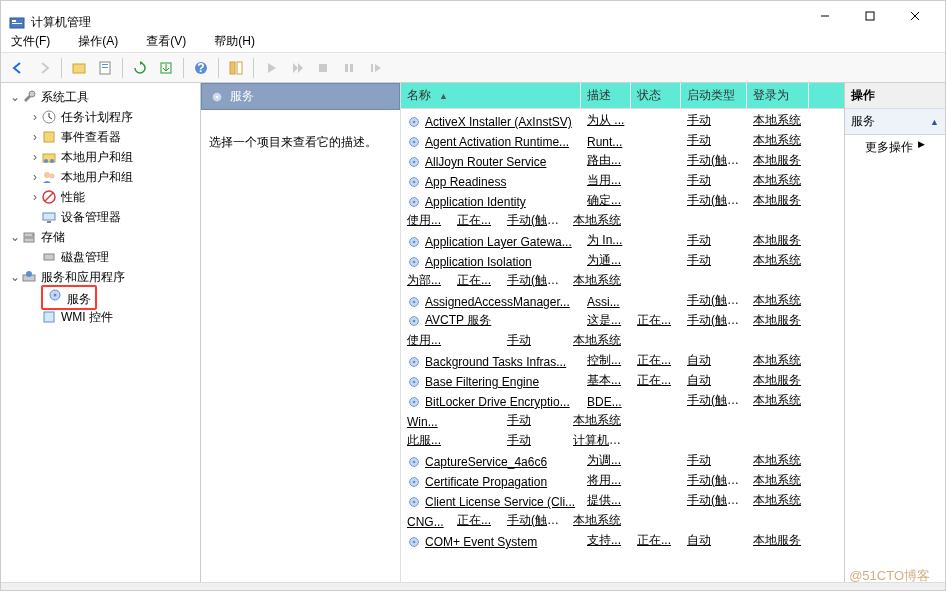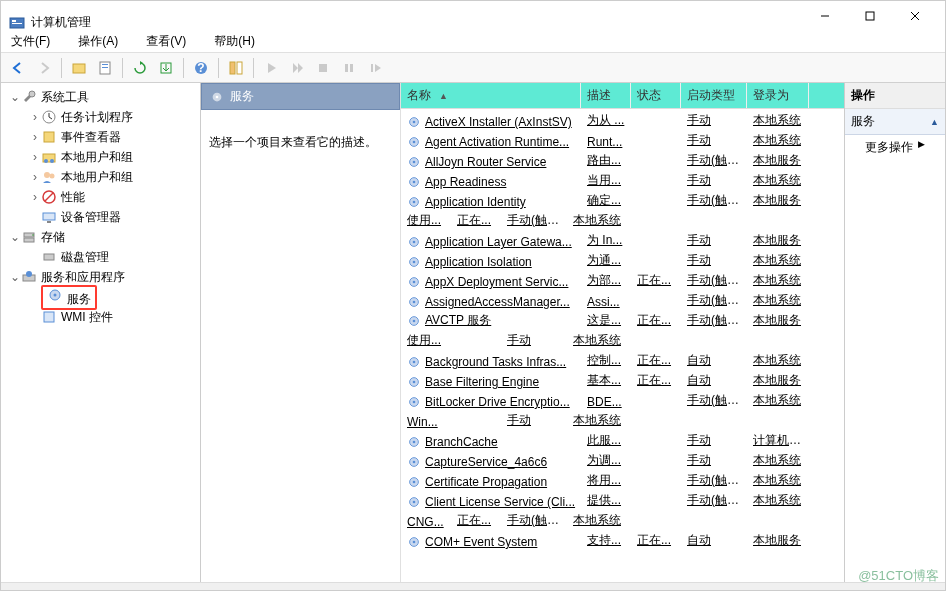--- a/index.html
+++ b/index.html
@@ -34,21 +34,21 @@
 .c-desc { width: 50px; }
 .c-stat { width: 50px; }
 .c-start { width: 66px; }
 .c-logon { width: 62px; }
 .gear { width: 14px; height: 14px; flex: none; }
 .actions { width: 100px; background: #fff; display: flex; flex-direction: column; }
 .actions .ahdr { background: #f0f0f0; border-bottom: 1px solid #ddd; padding: 4px 6px; font-weight: bold; }
 .actions .asec { background: #eef3fa; border-bottom: 1px solid #ccd6e6; padding: 4px 6px; display: flex; justify-content: space-between; align-items: center; }
 .actions .aitem { padding: 4px 20px; }
 .sort-caret { font-size: 9px; color: #555; margin-left: 4px; }
-.watermark { position: absolute; right: 7px; bottom: 6px; color: #15803d; font-size: 13px; opacity: .5; }
+.watermark { position: absolute; right: 16px; bottom: 6px; color: #a16207; font-size: 13px; opacity: .5; }
 .bottom-bar { height: 8px; background: #f0f0f0; border-top: 1px solid #ddd; }
 svg { display: block; }
 </style>
 </head>
 <body>
 
 <div class="titlebar">
   <span class="icon">
     <svg viewBox="0 0 16 16">
         <rect x="1" y="3" width="14" height="10" fill="#4a7cc0" stroke="#2a5a9a"></rect>
@@ -417,29 +417,20 @@
                 </svg>
               </span>
               <span>Application Isolation</span>
             </div>
             <div class="cell c-desc">为通...</div>
             <div class="cell c-stat"></div>
             <div class="cell c-start">手动</div>
             <div class="cell c-logon">本地系统</div>
           </div>
           <div class="row">
-            <div class="cell c-name">
-              <span class="gear">
-                <svg viewBox="0 0 16 16">
-                  <circle cx="8" cy="8" r="5" fill="#c9d8ef" stroke="#5a8fd6"></circle>
-                  <circle cx="8" cy="8" r="1.5" fill="#5a8fd6"></circle>
-                </svg>
-              </span>
-              <span>AppX Deployment Servic...</span>
-            </div>
             <div class="cell c-desc">为部...</div>
             <div class="cell c-stat">正在...</div>
             <div class="cell c-start">手动(触发...</div>
             <div class="cell c-logon">本地系统</div>
           </div>
           <div class="row">
             <div class="cell c-name">
               <span class="gear">
                 <svg viewBox="0 0 16 16">
                   <circle cx="8" cy="8" r="5" fill="#c9d8ef" stroke="#5a8fd6"></circle>
@@ -519,29 +510,20 @@
             <div class="cell c-start">手动(触发...</div>
             <div class="cell c-logon">本地系统</div>
           </div>
           <div class="row">
             <div class="cell c-desc">Win...</div>
             <div class="cell c-stat"></div>
             <div class="cell c-start">手动</div>
             <div class="cell c-logon">本地系统</div>
           </div>
           <div class="row">
-            <div class="cell c-name">
-              <span class="gear">
-                <svg viewBox="0 0 16 16">
-                  <circle cx="8" cy="8" r="5" fill="#c9d8ef" stroke="#5a8fd6"></circle>
-                  <circle cx="8" cy="8" r="1.5" fill="#5a8fd6"></circle>
-                </svg>
-              </span>
-              <span>BranchCache</span>
-            </div>
             <div class="cell c-desc">此服...</div>
             <div class="cell c-stat"></div>
             <div class="cell c-start">手动</div>
             <div class="cell c-logon">计算机管理</div>
           </div>
           <div class="row">
             <div class="cell c-name">
               <span class="gear">
                 <svg viewBox="0 0 16 16">
                   <circle cx="8" cy="8" r="5" fill="#c9d8ef" stroke="#5a8fd6"></circle>

